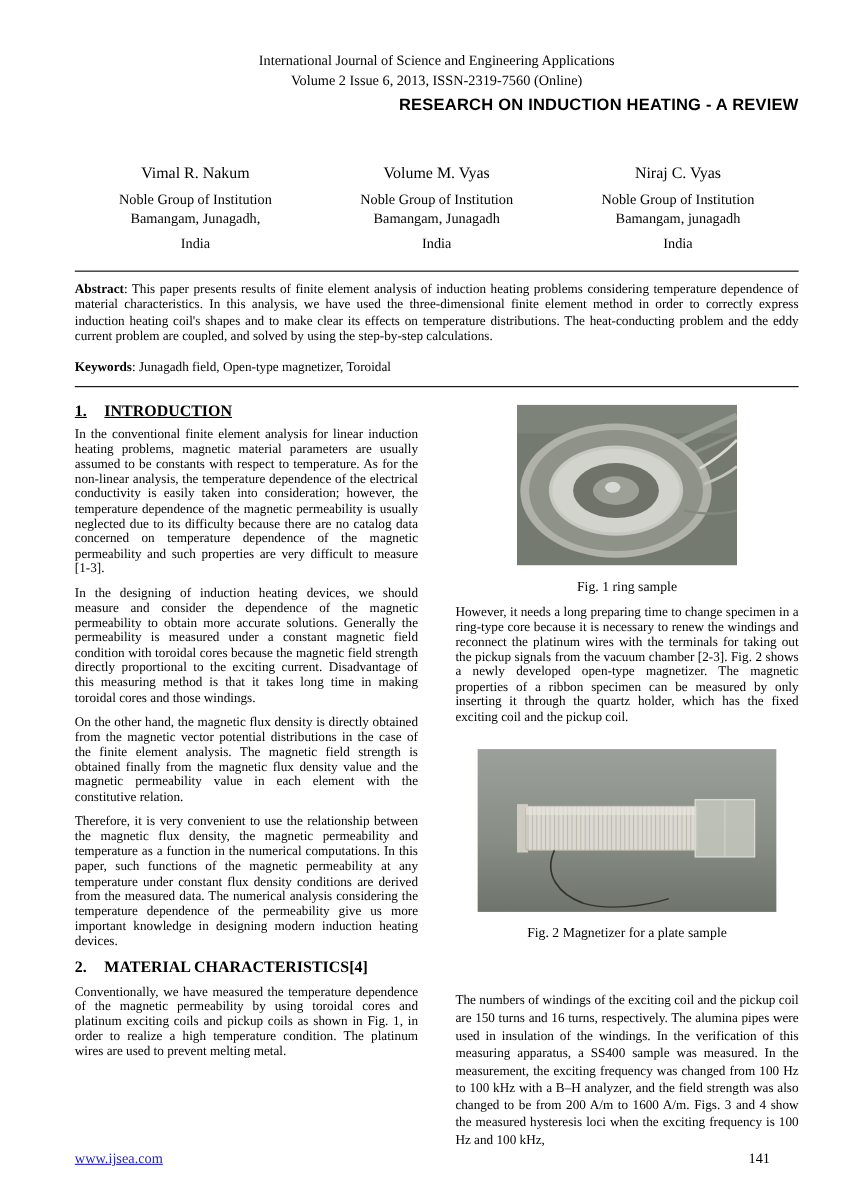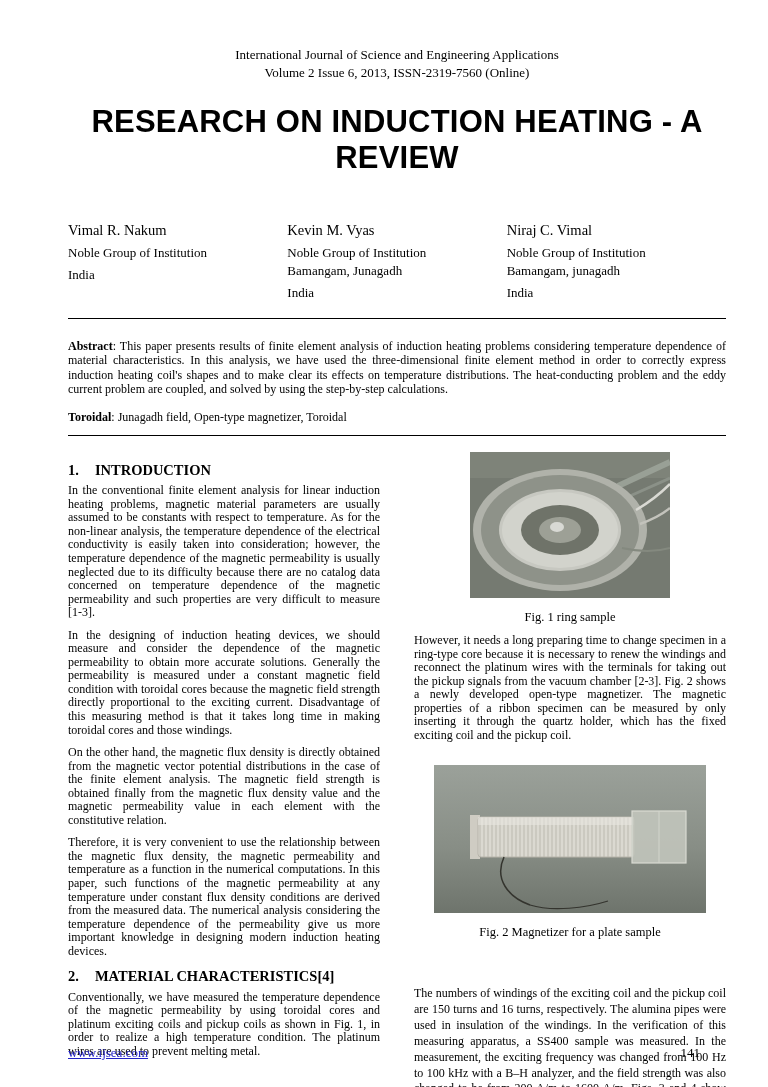--- a/index.html
+++ b/index.html
@@ -4,36 +4,36 @@
 <style>
   * { margin: 0; padding: 0; box-sizing: border-box; }
   html, body { background: #ffffff; }
   body { font-family: "Liberation Serif", serif; color: #000; }
   .page {
     width: 768px; height: 1087px; background: #fff; margin: 0 auto;
     position: relative; padding: 46px 42px 0 68px; overflow: hidden;
   }
   .journal-header { text-align: center; font-size: 13px; line-height: 1.4; }
   .paper-title {
-    text-align: center; font-family: "Liberation Sans", sans-serif;
-    font-size: 31px; font-weight: bold; margin-top: 22px; letter-spacing: 0.2px;
+    text-align: right; font-family: "Liberation Sans", sans-serif;
+    font-size: 15px; font-weight: bold; margin-top: 5px; letter-spacing: 0.2px;
   }
   .authors { display: flex; margin-top: 44px; }
-  .author { flex: 1; text-align: left; font-size: 13px; line-height: 1.4; }
+  .author { flex: 1; text-align: center; font-size: 13px; line-height: 1.4; }
   .author-name { font-size: 14.5px; margin-bottom: 3px; }
   .author-country { margin-top: 4px; }
   .rule { border: none; border-top: 1.2px solid #000; margin-top: 16px; }
-  .abstract { font-size: 12px; line-height: 1.18; text-align: justify; margin-top: 20px; }
+  .abstract { font-size: 12px; line-height: 1.18; text-align: justify; margin-top: 8px; }
   .keywords { font-size: 12px; margin-top: 14px; margin-bottom: 10px; }
   .bold { font-weight: bold; }
   .columns { display: flex; gap: 34px; margin-top: 14px; }
   .col { flex: 1; font-size: 12px; line-height: 1.13; text-align: justify; }
   .col p { margin-bottom: 9px; }
   .sec-h { font-size: 14.5px; font-weight: bold; margin: 10px 0 6px 0; text-align: left; }
-  .sec-h:first-child { margin-top: 12px; }
+  .sec-h:first-child { margin-top: 0; text-decoration: underline; }
   .sec-num { margin-right: 16px; }
   figure { text-align: center; margin: 2px 0 10px 0; }
   figure svg { display: inline-block; vertical-align: top; }
   figcaption { font-size: 12.5px; margin-top: 12px; margin-bottom: 6px; text-align: center; }
   .loose { line-height: 1.32; margin-top: 47px; }
   .page-footer {
     position: absolute; left: 68px; right: 68px; bottom: 26px;
     display: flex; justify-content: space-between; font-size: 13px; text-align: center;
   }
   .footer-link { color: #2323c8; text-decoration: underline; cursor: pointer; }
@@ -47,41 +47,42 @@
     <div>International Journal of Science and Engineering Applications</div>
     <div>Volume 2 Issue 6, 2013, ISSN-2319-7560 (Online)</div>
   </header>
 
   <h1 class="paper-title">RESEARCH ON INDUCTION HEATING - A REVIEW</h1>
 
   <div class="authors">
     <div class="author">
       <div class="author-name">Vimal R. Nakum</div>
       <div>Noble Group of Institution</div>
+      <div>Bamangam, Junagadh,</div>
       <div class="author-country">India</div>
     </div>
     <div class="author">
-      <div class="author-name">Kevin M. Vyas</div>
+      <div class="author-name">Volume M. Vyas</div>
       <div>Noble Group of Institution</div>
       <div>Bamangam, Junagadh</div>
       <div class="author-country">India</div>
     </div>
     <div class="author">
-      <div class="author-name">Niraj C. Vimal</div>
+      <div class="author-name">Niraj C. Vyas</div>
       <div>Noble Group of Institution</div>
       <div>Bamangam, junagadh</div>
       <div class="author-country">India</div>
     </div>
   </div>
 
   <hr class="rule">
 
   <p class="abstract"><span class="bold">Abstract</span><span>: This paper presents results of finite element analysis of induction heating problems considering temperature dependence of material characteristics. In this analysis, we have used the three-dimensional finite element method in order to correctly express induction heating coil's shapes and to make clear its effects on temperature distributions. The heat-conducting problem and the eddy current problem are coupled, and solved by using the step-by-step calculations.</span></p>
 
-  <p class="keywords"><span class="bold">Toroidal</span><span>: Junagadh field, Open-type magnetizer, Toroidal</span></p>
+  <p class="keywords"><span class="bold">Keywords</span><span>: Junagadh field, Open-type magnetizer, Toroidal</span></p>
 
   <hr class="rule" style="margin-top:6px;">
 
   <div class="columns">
 
     <div class="col">
       <h2 class="sec-h"><span class="sec-num">1.</span><span>INTRODUCTION</span></h2>
       <p>In the conventional finite element analysis for linear induction heating problems, magnetic material parameters are usually assumed to be constants with respect to temperature. As for the non-linear analysis, the temperature dependence of the electrical conductivity is easily taken into consideration; however, the temperature dependence of the magnetic permeability is usually neglected due to its difficulty because there are no catalog data concerned on temperature dependence of the magnetic permeability and such properties are very difficult to measure [1-3].</p>
       <p>In the designing of induction heating devices, we should measure and consider the dependence of the magnetic permeability to obtain more accurate solutions. Generally the permeability is measured under a constant magnetic field condition with toroidal cores because the magnetic field strength directly proportional to the exciting current. Disadvantage of this measuring method is that it takes long time in making toroidal cores and those windings.</p>
       <p>On the other hand, the magnetic flux density is directly obtained from the magnetic vector potential distributions in the case of the finite element analysis. The magnetic field strength is obtained finally from the magnetic flux density value and the magnetic permeability value in each element with the constitutive relation.</p>

